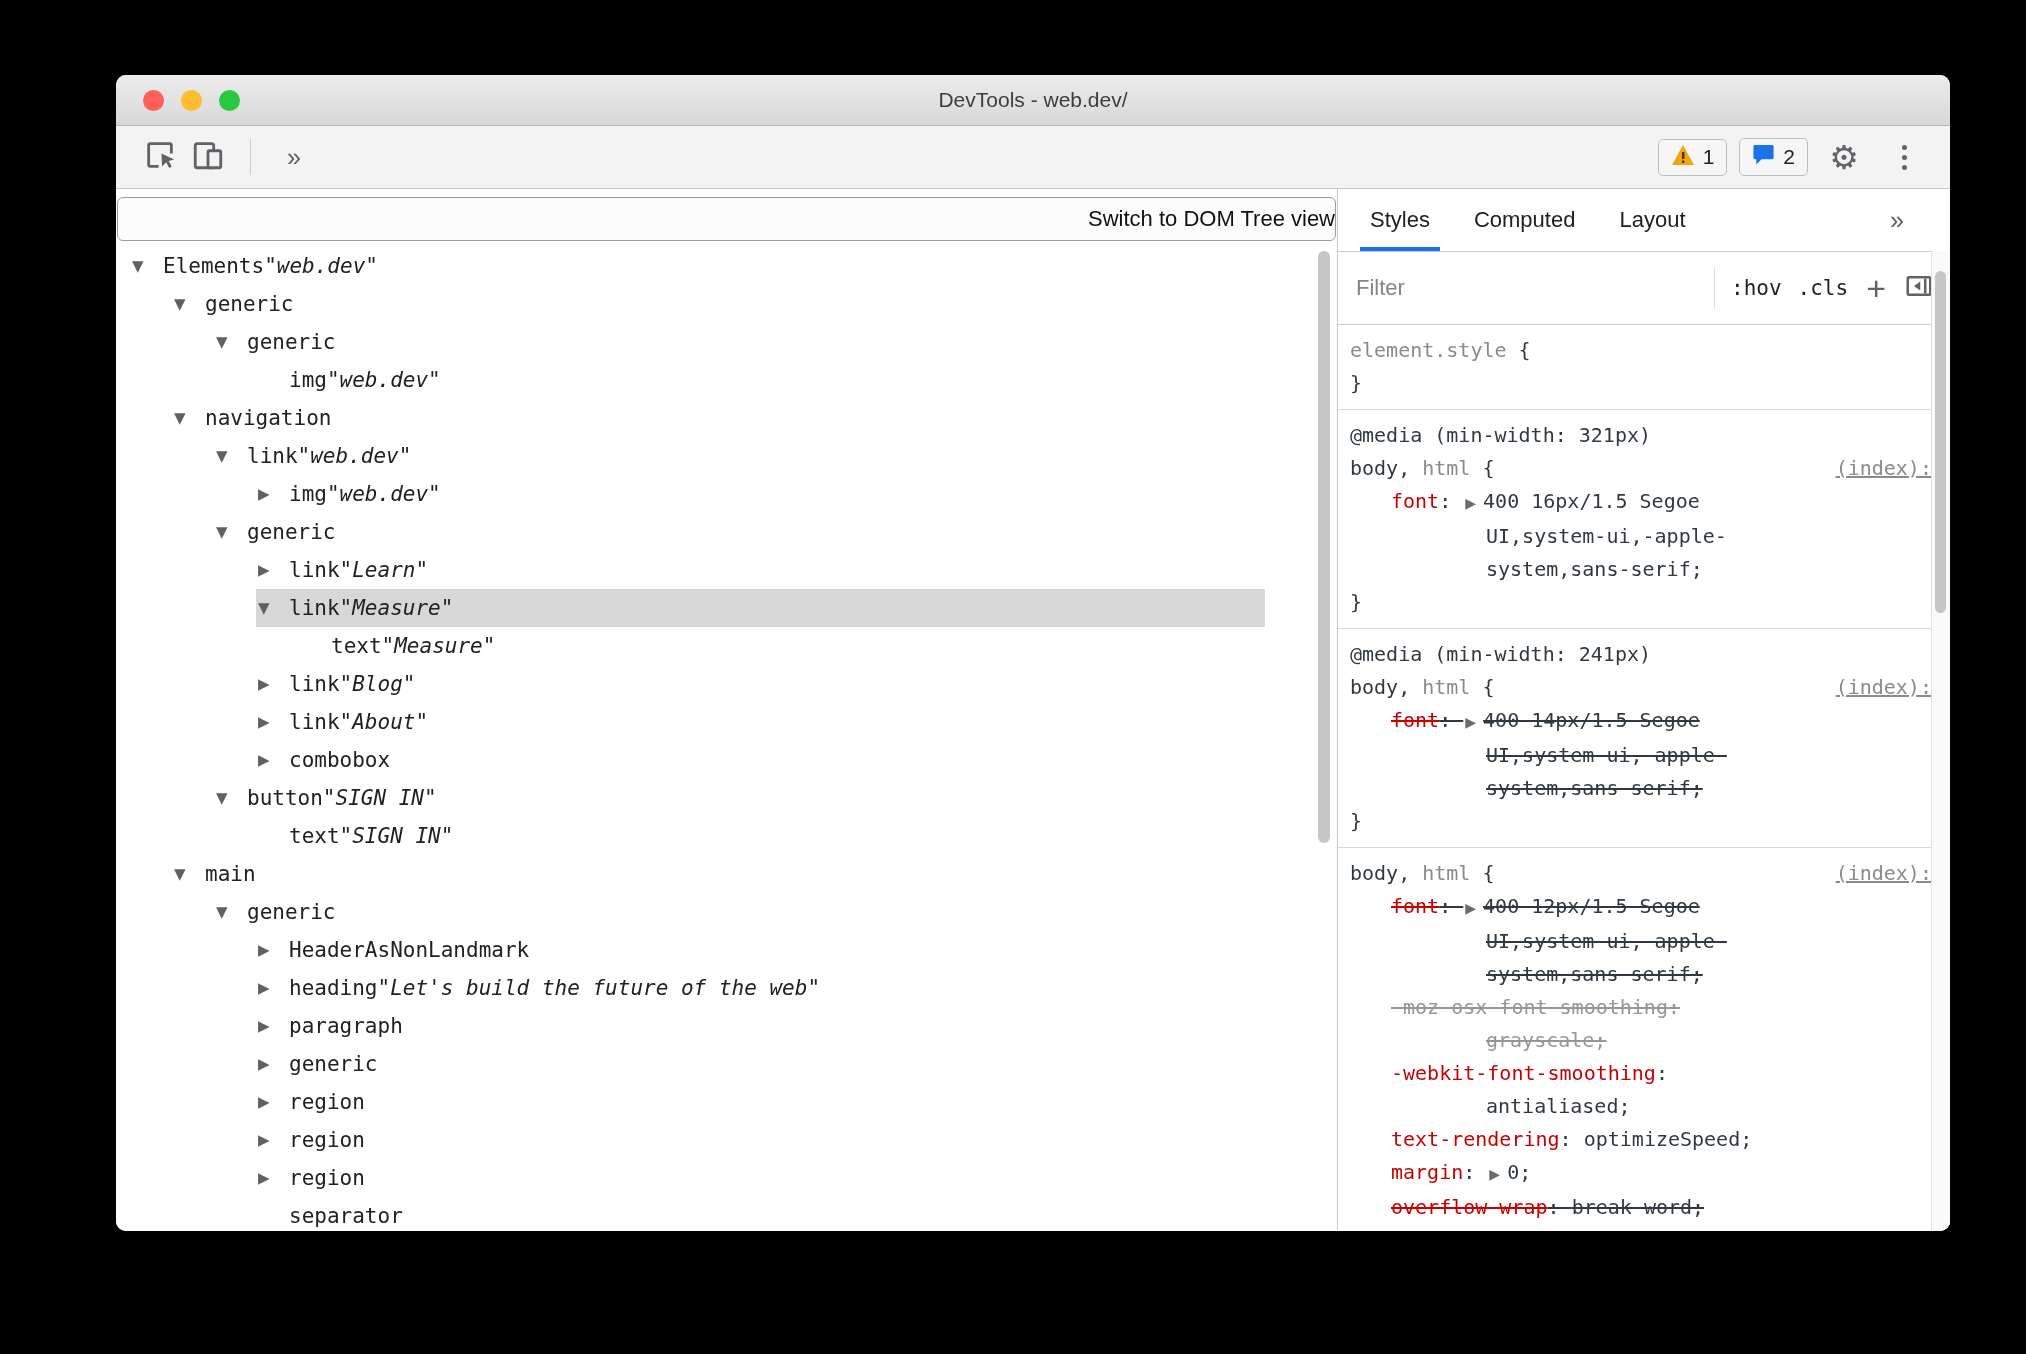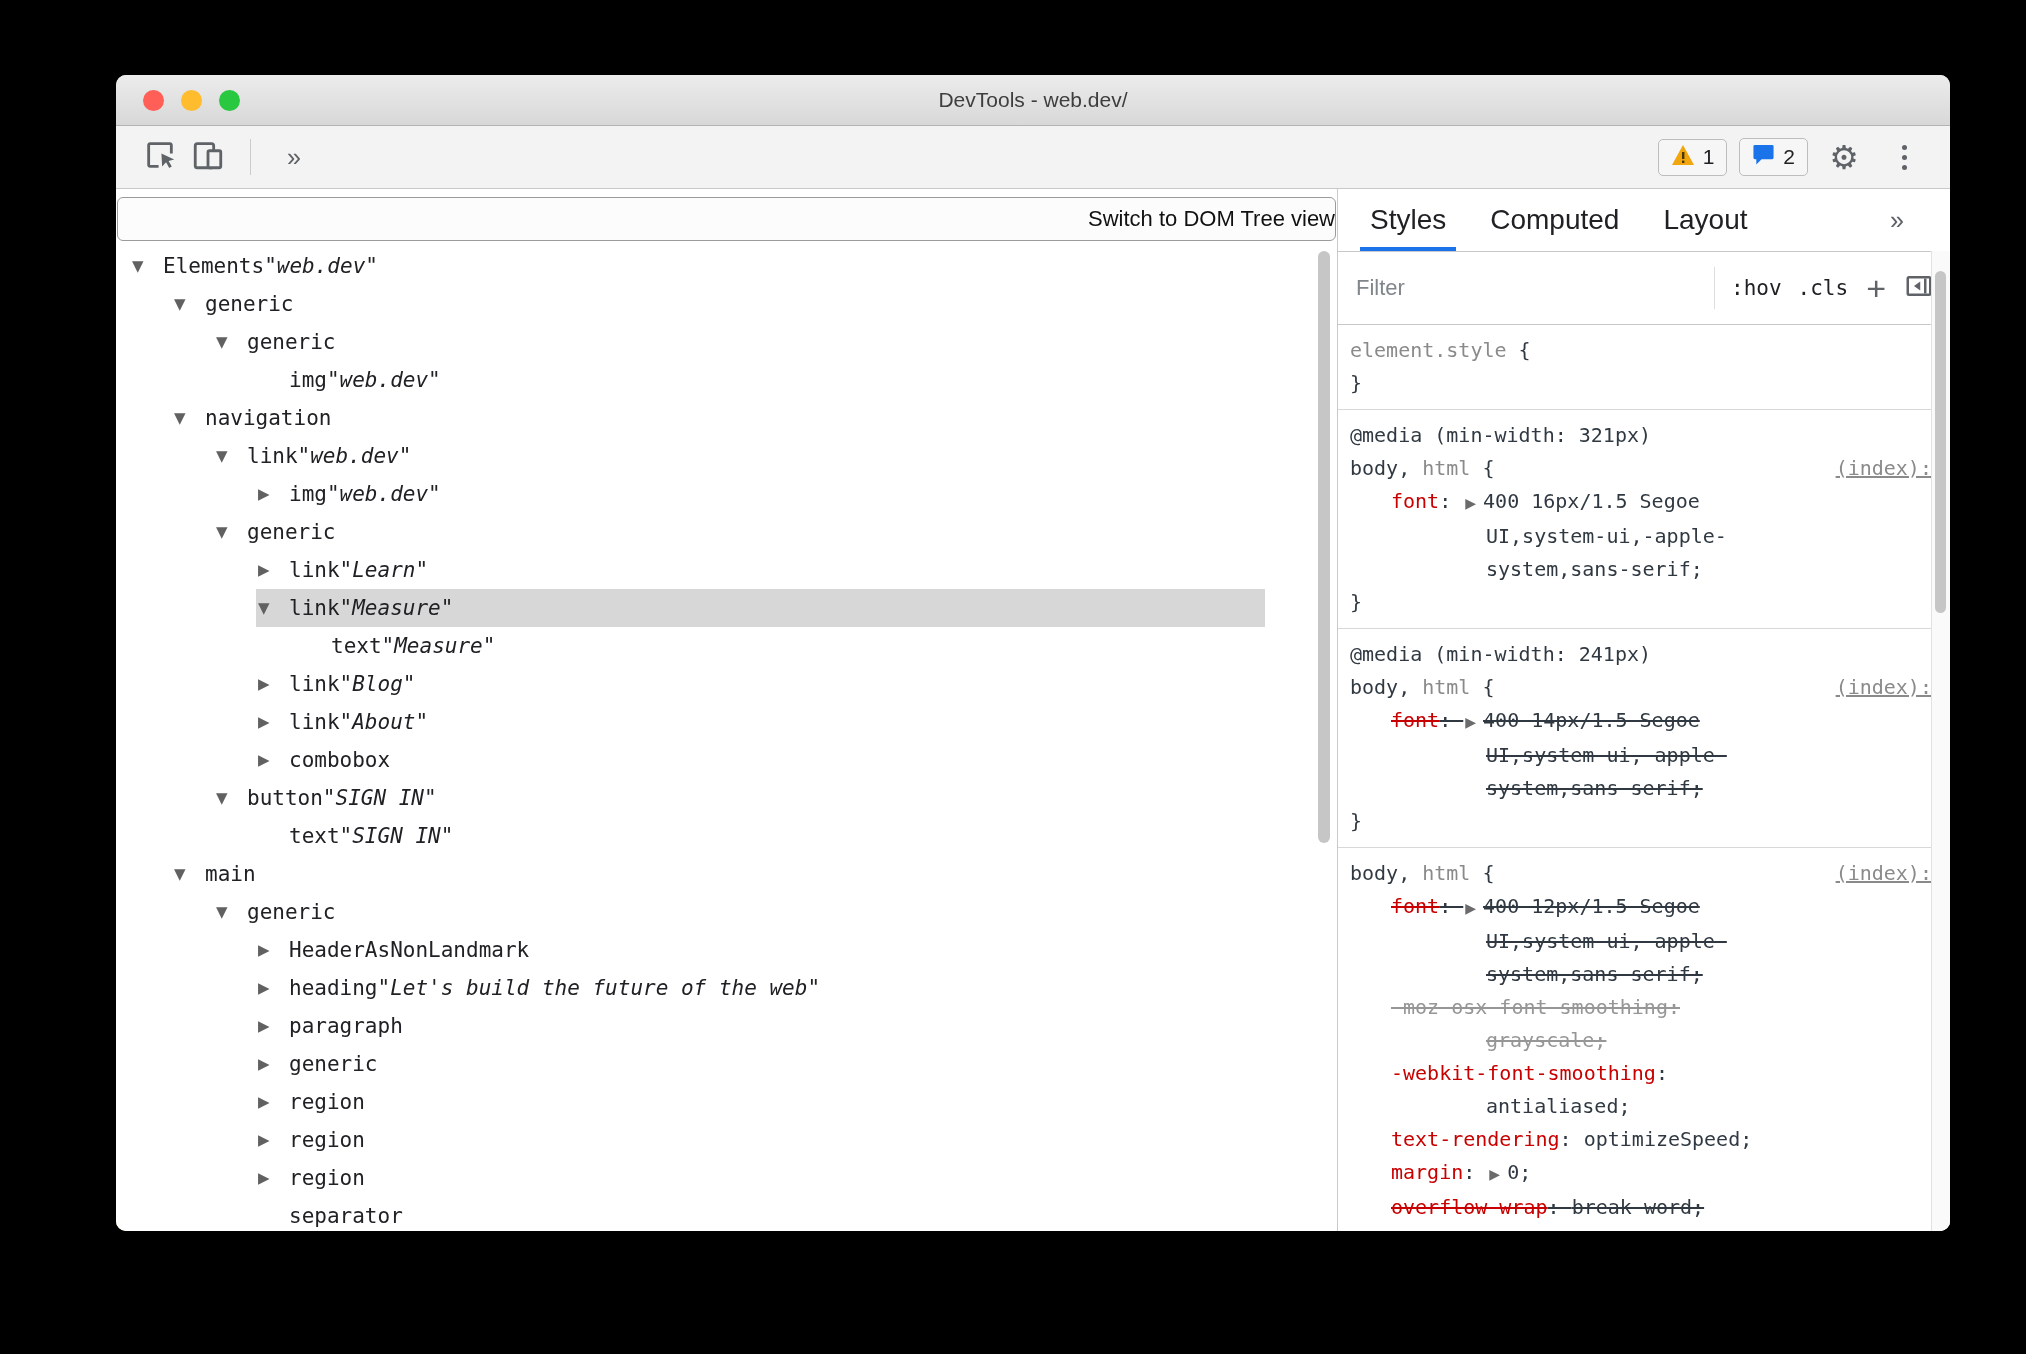--- a/index.html
+++ b/index.html
@@ -43,21 +43,21 @@
   .tree-row{display:flex;height:38px;}
   .tree-row-inner{display:flex;align-items:center;flex:1;margin-right:72px;padding-left:2px;}
   .tree-row-inner.selected{background:#d7d7d7;}
   .tree-arrow{width:31px;flex:0 0 31px;font-family:"DejaVu Sans",sans-serif;font-size:15px;color:#616161;}
   .tree-value{font-style:italic;}
   .left-scroll{position:absolute;right:7px;top:62px;width:12px;height:592px;border-radius:7px;background:#c6c6c6;}
 
   
   .right-panel{flex:0 0 612px;width:612px;background:#fff;display:flex;flex-direction:column;position:relative;min-height:0;}
   .style-tabs{flex:0 0 62px;border-bottom:1px solid #c9c9c9;display:flex;align-items:center;padding-left:10px;}
-  .style-tab{font-size:28px;color:#202124;padding:0 22px;height:100%;display:flex;align-items:center;position:relative;white-space:nowrap;}
+  .style-tab{font-size:22px;color:#202124;padding:0 22px;height:100%;display:flex;align-items:center;position:relative;white-space:nowrap;}
   .style-tab.active::after{content:"";position:absolute;left:12px;right:12px;bottom:0;height:4px;background:#1a73e8;}
   .style-tabs .chevron{margin-left:auto;margin-right:28px;}
   .filter-bar{flex:0 0 72px;border-bottom:1px solid #c9c9c9;display:flex;align-items:center;padding:0 16px;gap:16px;}
   .filter-input{flex:1;border:none;outline:none;font-size:22px;color:#202124;background:transparent;
                 font-family:"Liberation Sans",sans-serif;min-width:0;}
   .filter-input::placeholder{color:#80868b;}
   .vdiv{width:1px;height:42px;background:#ddd;flex:0 0 1px;}
   .mini-btn{font-family:"DejaVu Sans Mono",monospace;font-size:21px;color:#202124;}
   .plus-btn{font-size:34px;color:#5f6368;line-height:1;margin:0 2px;}
   .sections{flex:1;min-height:0;overflow:hidden;font-family:"DejaVu Sans Mono",monospace;font-size:20px;

